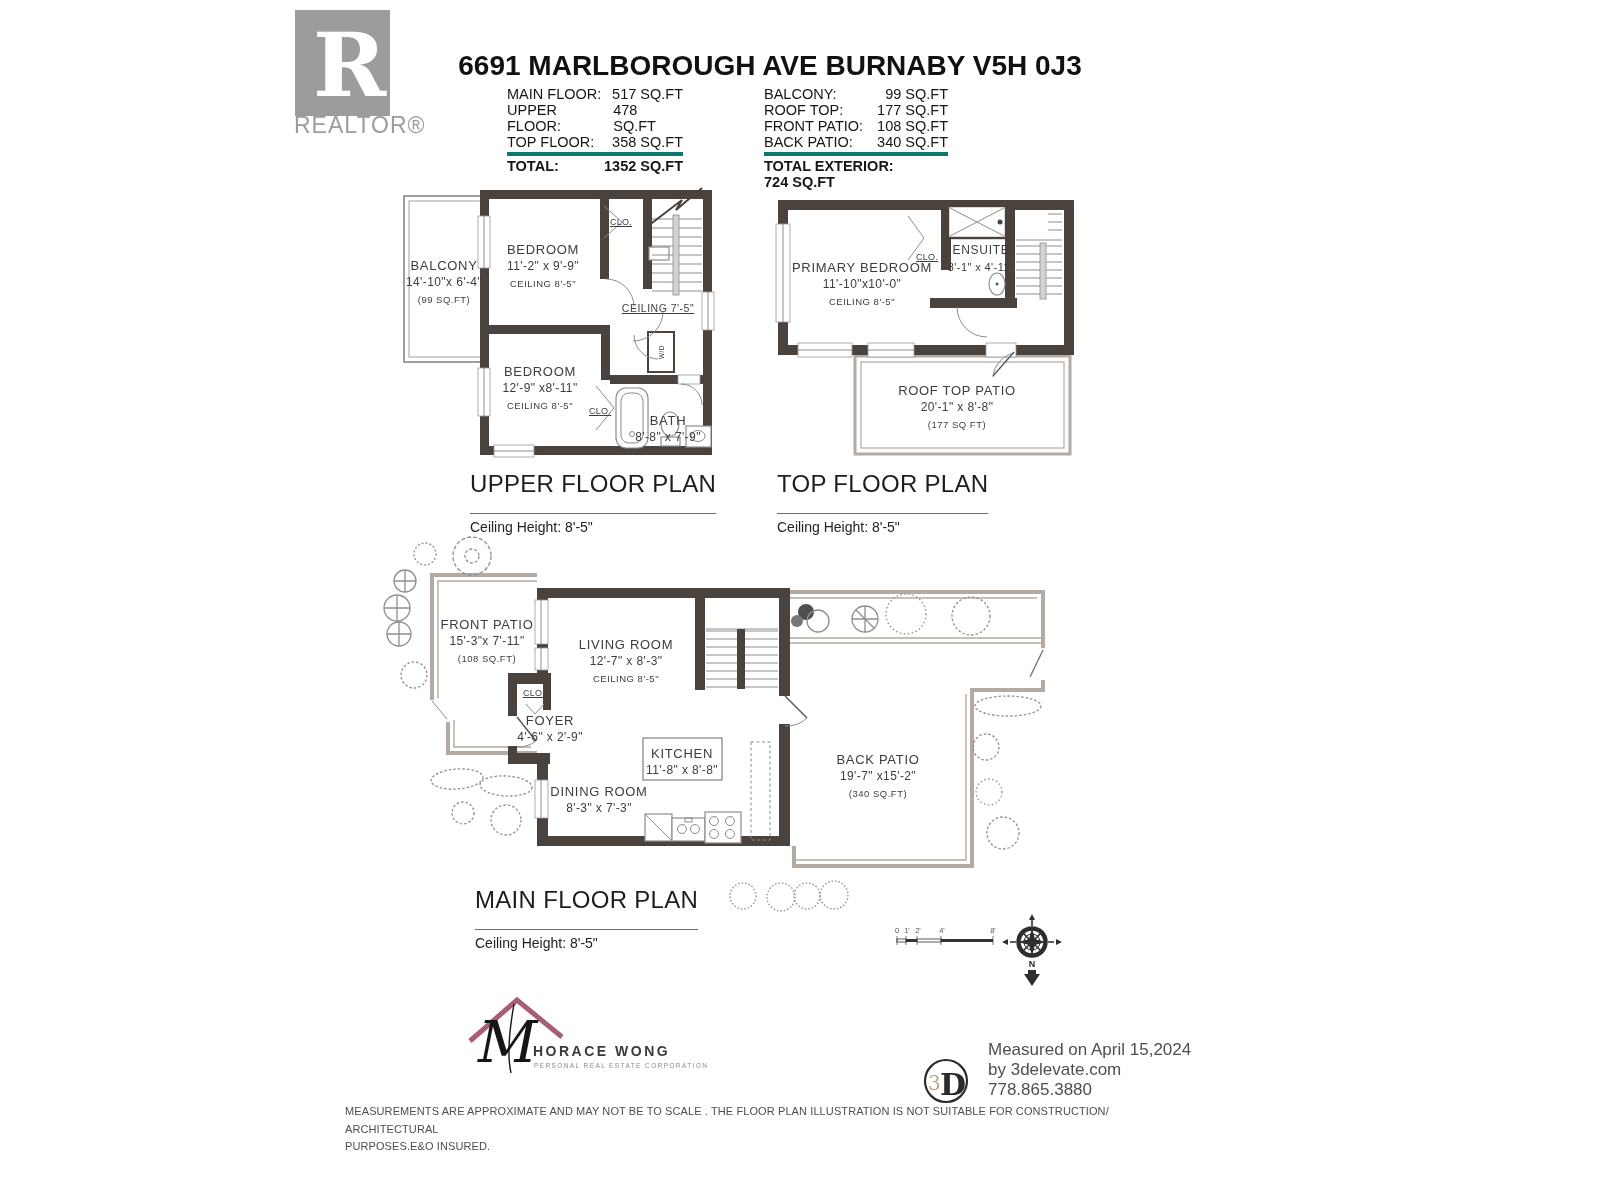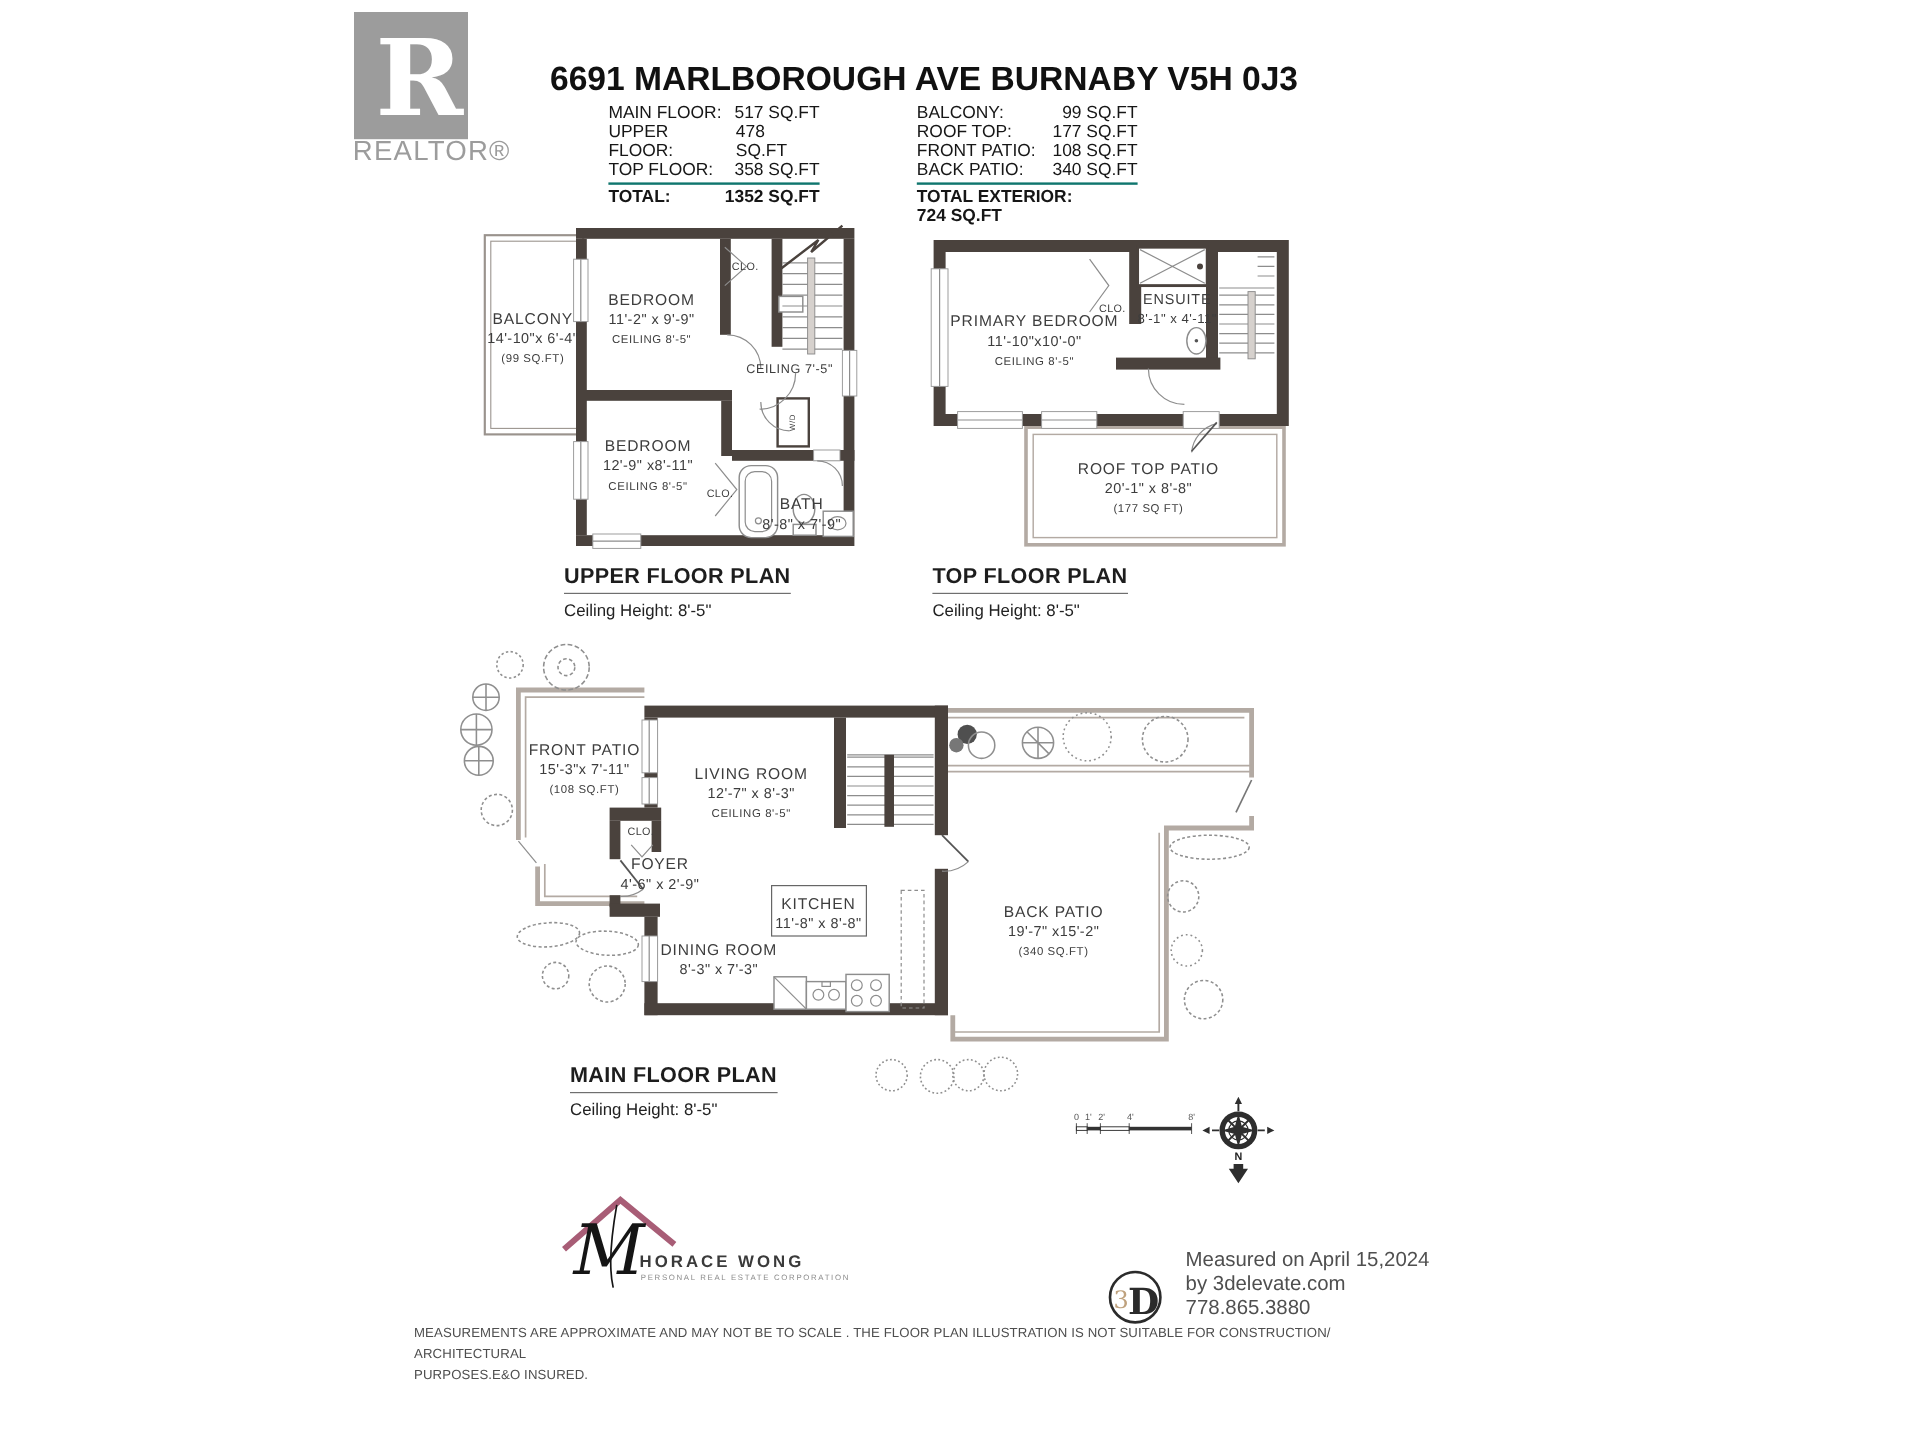--- a/index.html
+++ b/index.html
@@ -10,39 +10,39 @@
   
   .w{fill:var(--wall,#4a423d);}
   .pl{stroke:var(--patio,#b3aaa3);fill:none;}
   .tn{stroke:#8d8d8d;fill:none;stroke-width:1;}
   .fx{stroke:#8d8d8d;fill:#fff;stroke-width:1.2;}
   .tr{stroke:#8f8f8f;fill:none;stroke-width:1.3;}
   .win{fill:#fff;stroke:#9a9a9a;stroke-width:0.8;}
   .dk{stroke:var(--wall,#4a423d);fill:none;}
 
   
-  .lbl{position:absolute;transform:translate(-50%,-50%);white-space:nowrap;text-align:left;color:#3d3d3d;}
+  .lbl{position:absolute;transform:translate(-50%,-50%);white-space:nowrap;text-align:left;color:#3d3d3d;text-decoration:underline;}
   .room{position:absolute;transform:translate(-50%,-50%);text-align:center;color:#3d3d3d;}
   .rn{font-size:13px;letter-spacing:.7px;line-height:17px;}
   .rd{font-size:12px;letter-spacing:.4px;line-height:16px;}
   .rc{font-size:9.5px;letter-spacing:.5px;line-height:14px;margin-top:3px;}
   .tinylbl{font-size:9px;letter-spacing:.3px;}
 
   
   .title{position:absolute;left:770px;top:50px;transform:translateX(-50%);
          font-size:28px;font-weight:bold;letter-spacing:0px;color:#111;}
   .areas{position:absolute;font-size:14.5px;color:#161616;}
   .arow{display:flex;justify-content:space-between;line-height:16px;}
-  .arule{border-top:2px solid #0f766e;margin-top:2px;padding-top:2px;}
+  .arule{border-top:4px solid #0f766e;margin-top:2px;padding-top:2px;}
   .atotal{font-weight:bold;}
 
   
   .sec{position:absolute;color:#1d1d1d;}
-  .sec .st{font-size:18px;font-weight:bold;letter-spacing:.3px;display:inline-block;
-           border-bottom:1.5px solid #6f6f6f;padding-bottom:3px;}
+  .sec .st{font-size:24px;font-weight:normal;letter-spacing:.3px;display:inline-block;
+           border-bottom:1.5px solid #6f6f6f;padding-bottom:15px;}
   .sec .sc{font-size:14px;margin-top:5px;color:#222;}
 
   
   .realtor-word{position:absolute;left:294px;top:112px;font-size:23px;letter-spacing:1px;
                 color:var(--logo_gray,#9c9c9c);}
 
   
   .agent-name{position:absolute;left:533px;top:1043px;font-size:14px;font-weight:bold;
               letter-spacing:2.5px;color:#3a3a3a;}
   .agent-sub{position:absolute;left:534px;top:1062px;font-size:6.5px;letter-spacing:1.4px;color:#8a8a8a;}

